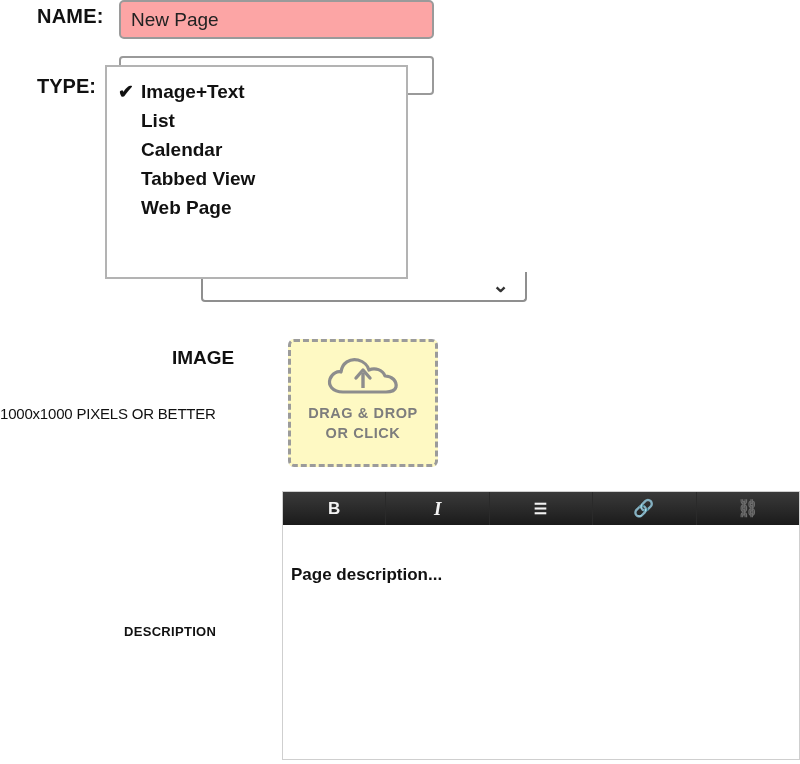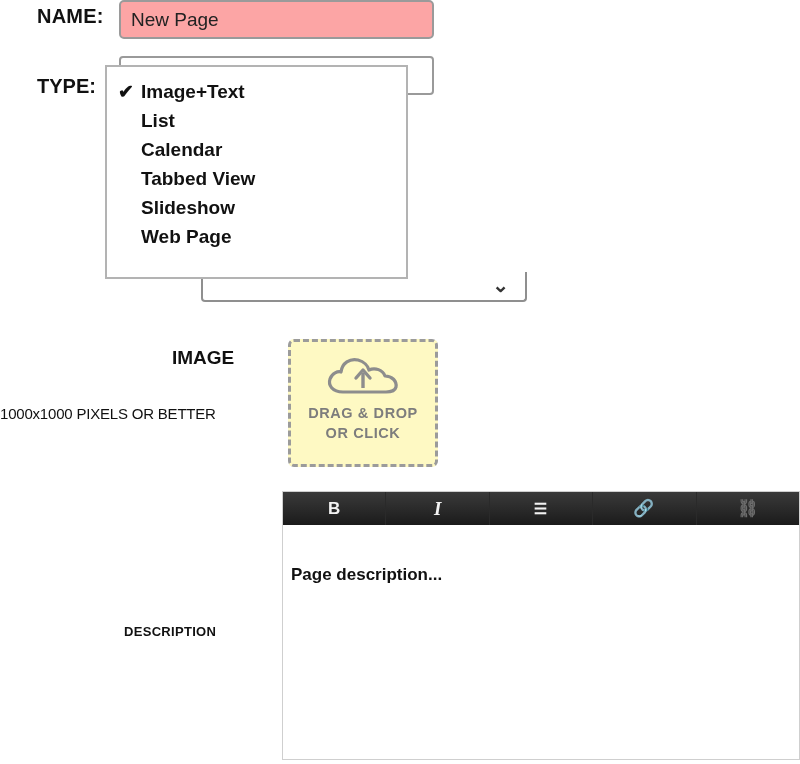--- a/index.html
+++ b/index.html
@@ -220,23 +220,20 @@
     <div class="dd-item">
       <span>List</span>
     </div>
     <div class="dd-item">
       <span>Calendar</span>
     </div>
     <div class="dd-item">
       <span>Tabbed View</span>
     </div>
     <div class="dd-item">
-      <span>Slideshow</span>
-    </div>
-    <div class="dd-item">
       <span>Web Page</span>
     </div>
   </div>
 
   <div class="image-label">IMAGE</div>
   <div class="image-sub">1000x1000 PIXELS OR BETTER</div>
 
   <div class="dropzone">
     <div class="cloud-icon">
       <svg width="80" height="52" viewBox="0 0 80 52" aria-hidden="true">

